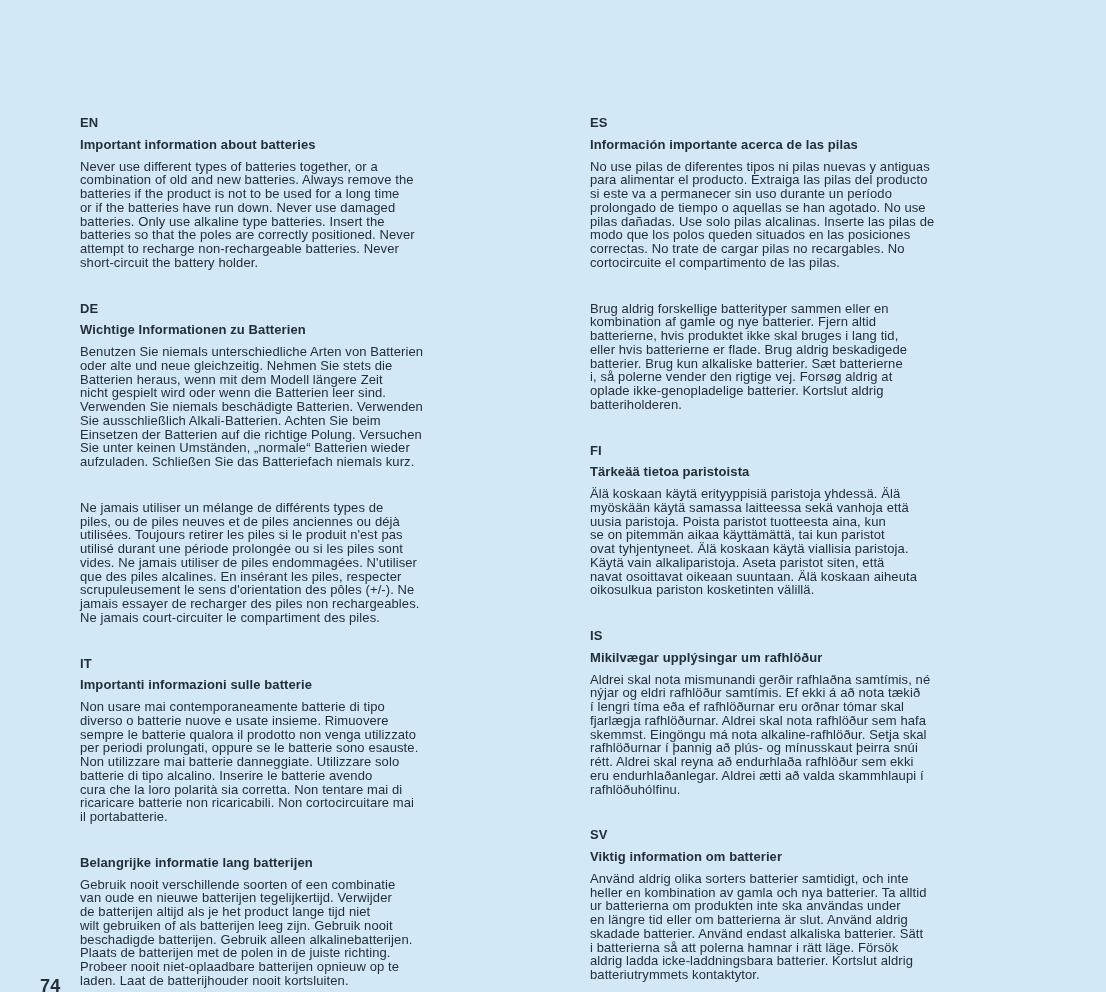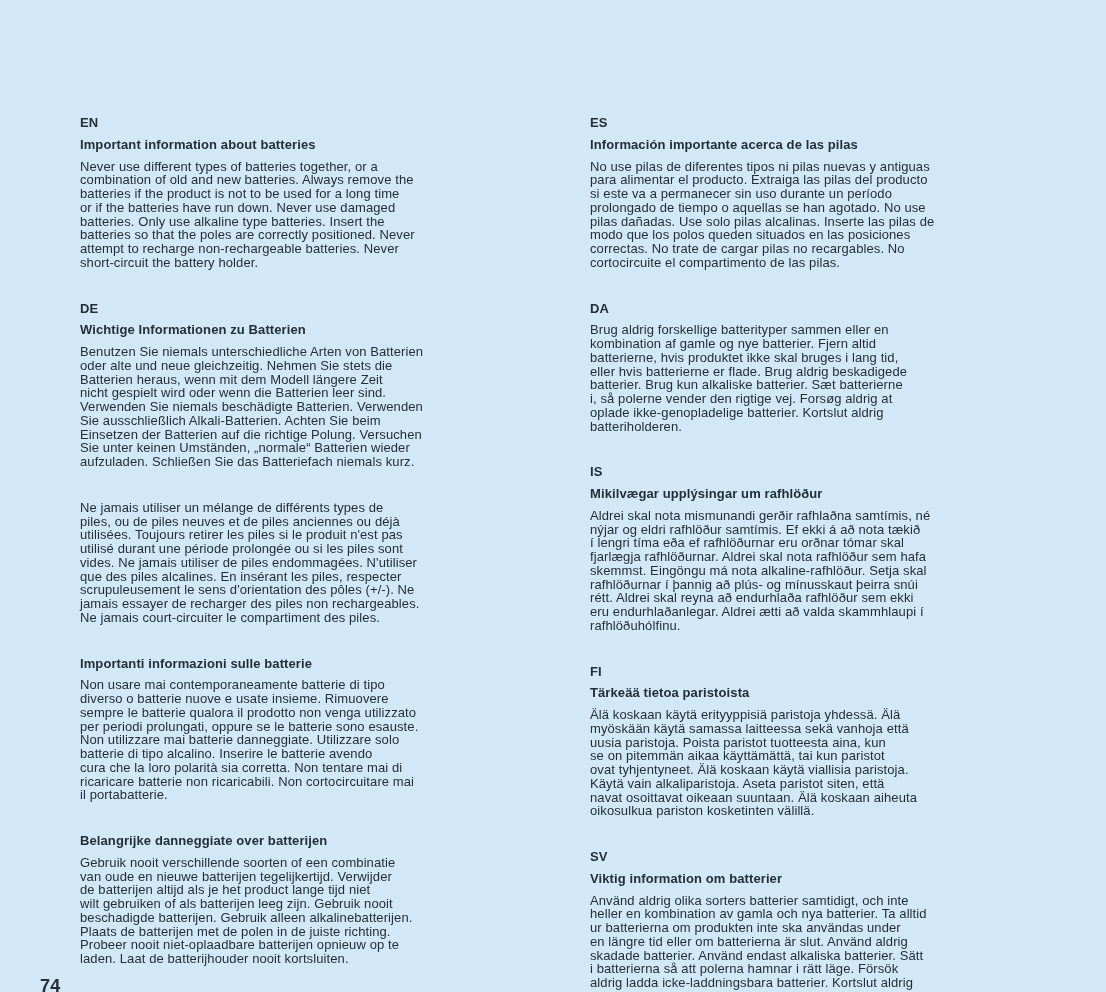--- a/index.html
+++ b/index.html
@@ -82,34 +82,35 @@
 utilisées. Toujours retirer les piles si le produit n'est pas
 utilisé durant une période prolongée ou si les piles sont
 vides. Ne jamais utiliser de piles endommagées. N'utiliser
 que des piles alcalines. En insérant les piles, respecter
 scrupuleusement le sens d'orientation des pôles (+/-). Ne
 jamais essayer de recharger des piles non rechargeables.
 Ne jamais court-circuiter le compartiment des piles.</p>
     </section>
 
     <section class="lang-section">
+      <div class="lang-code">IT</div>
       <h2 class="section-title">Importanti informazioni sulle batterie</h2>
       <p class="section-body">Non usare mai contemporaneamente batterie di tipo
 diverso o batterie nuove e usate insieme. Rimuovere
 sempre le batterie qualora il prodotto non venga utilizzato
 per periodi prolungati, oppure se le batterie sono esauste.
 Non utilizzare mai batterie danneggiate. Utilizzare solo
 batterie di tipo alcalino. Inserire le batterie avendo
 cura che la loro polarità sia corretta. Non tentare mai di
 ricaricare batterie non ricaricabili. Non cortocircuitare mai
 il portabatterie.</p>
     </section>
 
     <section class="lang-section">
-      <h2 class="section-title">Belangrijke danneggiate over batterijen</h2>
+      <h2 class="section-title">Belangrijke informatie lang batterijen</h2>
       <p class="section-body">Gebruik nooit verschillende soorten of een combinatie
 van oude en nieuwe batterijen tegelijkertijd. Verwijder
 de batterijen altijd als je het product lange tijd niet
 wilt gebruiken of als batterijen leeg zijn. Gebruik nooit
 beschadigde batterijen. Gebruik alleen alkalinebatterijen.
 Plaats de batterijen met de polen in de juiste richting.
 Probeer nooit niet-oplaadbare batterijen opnieuw op te
 laden. Laat de batterijhouder nooit kortsluiten.</p>
     </section>
 
@@ -124,56 +125,55 @@
 para alimentar el producto. Extraiga las pilas del producto
 si este va a permanecer sin uso durante un período
 prolongado de tiempo o aquellas se han agotado. No use
 pilas dañadas. Use solo pilas alcalinas. Inserte las pilas de
 modo que los polos queden situados en las posiciones
 correctas. No trate de cargar pilas no recargables. No
 cortocircuite el compartimento de las pilas.</p>
     </section>
 
     <section class="lang-section">
-      <div class="lang-code">DA</div>
       <p class="section-body">Brug aldrig forskellige batterityper sammen eller en
 kombination af gamle og nye batterier. Fjern altid
 batterierne, hvis produktet ikke skal bruges i lang tid,
 eller hvis batterierne er flade. Brug aldrig beskadigede
 batterier. Brug kun alkaliske batterier. Sæt batterierne
 i, så polerne vender den rigtige vej. Forsøg aldrig at
 oplade ikke-genopladelige batterier. Kortslut aldrig
 batteriholderen.</p>
+    </section>
+
+    <section class="lang-section">
+      <div class="lang-code">FI</div>
+      <h2 class="section-title">Tärkeää tietoa paristoista</h2>
+      <p class="section-body">Älä koskaan käytä erityyppisiä paristoja yhdessä. Älä
+myöskään käytä samassa laitteessa sekä vanhoja että
+uusia paristoja. Poista paristot tuotteesta aina, kun
+se on pitemmän aikaa käyttämättä, tai kun paristot
+ovat tyhjentyneet. Älä koskaan käytä viallisia paristoja.
+Käytä vain alkaliparistoja. Aseta paristot siten, että
+navat osoittavat oikeaan suuntaan. Älä koskaan aiheuta
+oikosulkua pariston kosketinten välillä.</p>
     </section>
 
     <section class="lang-section">
       <div class="lang-code">IS</div>
       <h2 class="section-title">Mikilvægar upplýsingar um rafhlöður</h2>
       <p class="section-body">Aldrei skal nota mismunandi gerðir rafhlaðna samtímis, né
 nýjar og eldri rafhlöður samtímis. Ef ekki á að nota tækið
 í lengri tíma eða ef rafhlöðurnar eru orðnar tómar skal
 fjarlægja rafhlöðurnar. Aldrei skal nota rafhlöður sem hafa
 skemmst. Eingöngu má nota alkaline-rafhlöður. Setja skal
 rafhlöðurnar í þannig að plús- og mínusskaut þeirra snúi
 rétt. Aldrei skal reyna að endurhlaða rafhlöður sem ekki
 eru endurhlaðanlegar. Aldrei ætti að valda skammhlaupi í
 rafhlöðuhólfinu.</p>
-    </section>
-
-    <section class="lang-section">
-      <div class="lang-code">FI</div>
-      <h2 class="section-title">Tärkeää tietoa paristoista</h2>
-      <p class="section-body">Älä koskaan käytä erityyppisiä paristoja yhdessä. Älä
-myöskään käytä samassa laitteessa sekä vanhoja että
-uusia paristoja. Poista paristot tuotteesta aina, kun
-se on pitemmän aikaa käyttämättä, tai kun paristot
-ovat tyhjentyneet. Älä koskaan käytä viallisia paristoja.
-Käytä vain alkaliparistoja. Aseta paristot siten, että
-navat osoittavat oikeaan suuntaan. Älä koskaan aiheuta
-oikosulkua pariston kosketinten välillä.</p>
     </section>
 
     <section class="lang-section">
       <div class="lang-code">SV</div>
       <h2 class="section-title">Viktig information om batterier</h2>
       <p class="section-body">Använd aldrig olika sorters batterier samtidigt, och inte
 heller en kombination av gamla och nya batterier. Ta alltid
 ur batterierna om produkten inte ska användas under
 en längre tid eller om batterierna är slut. Använd aldrig
 skadade batterier. Använd endast alkaliska batterier. Sätt

